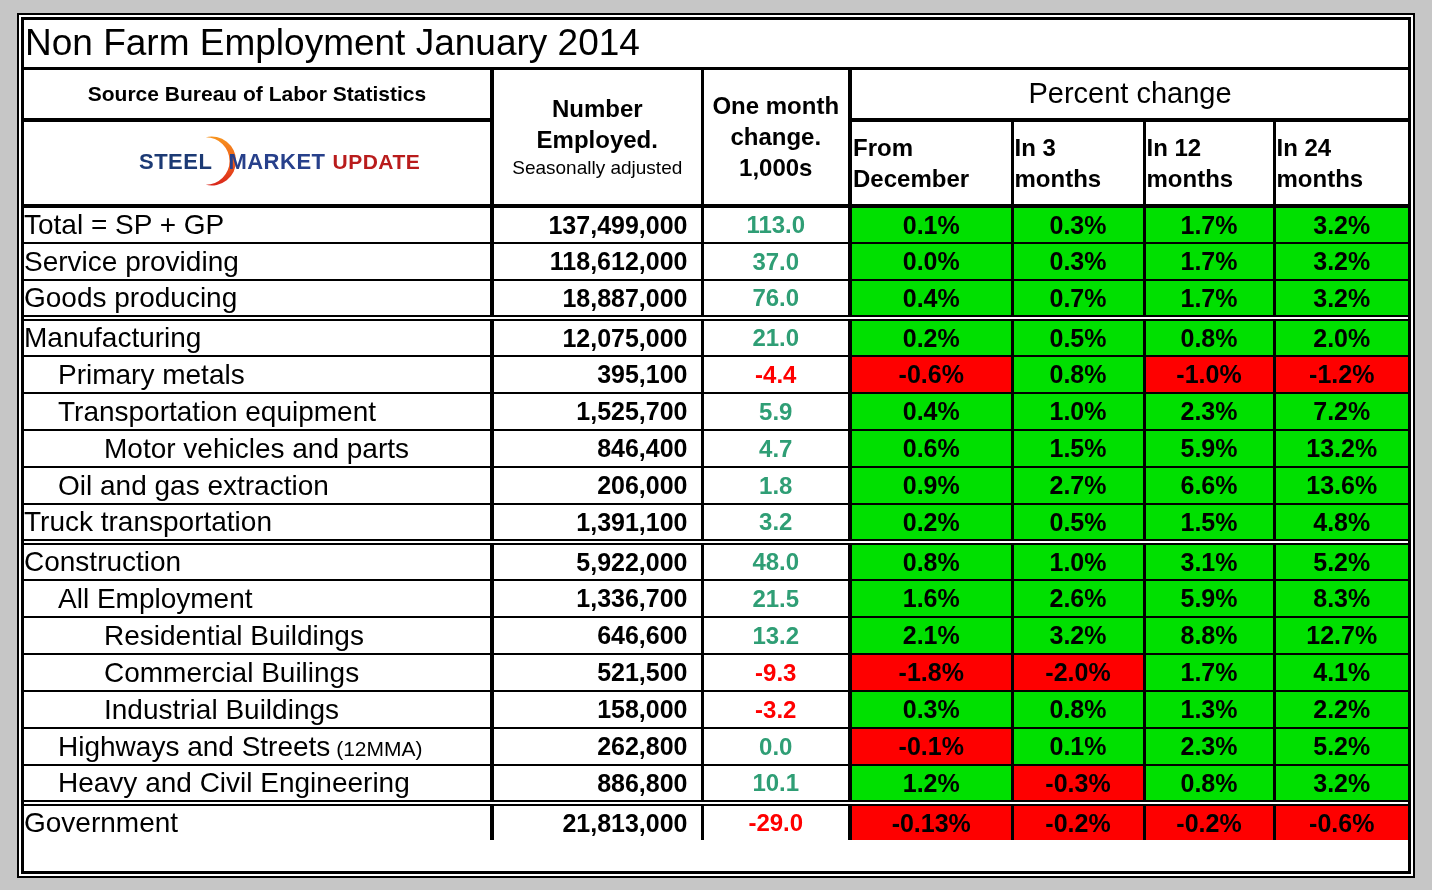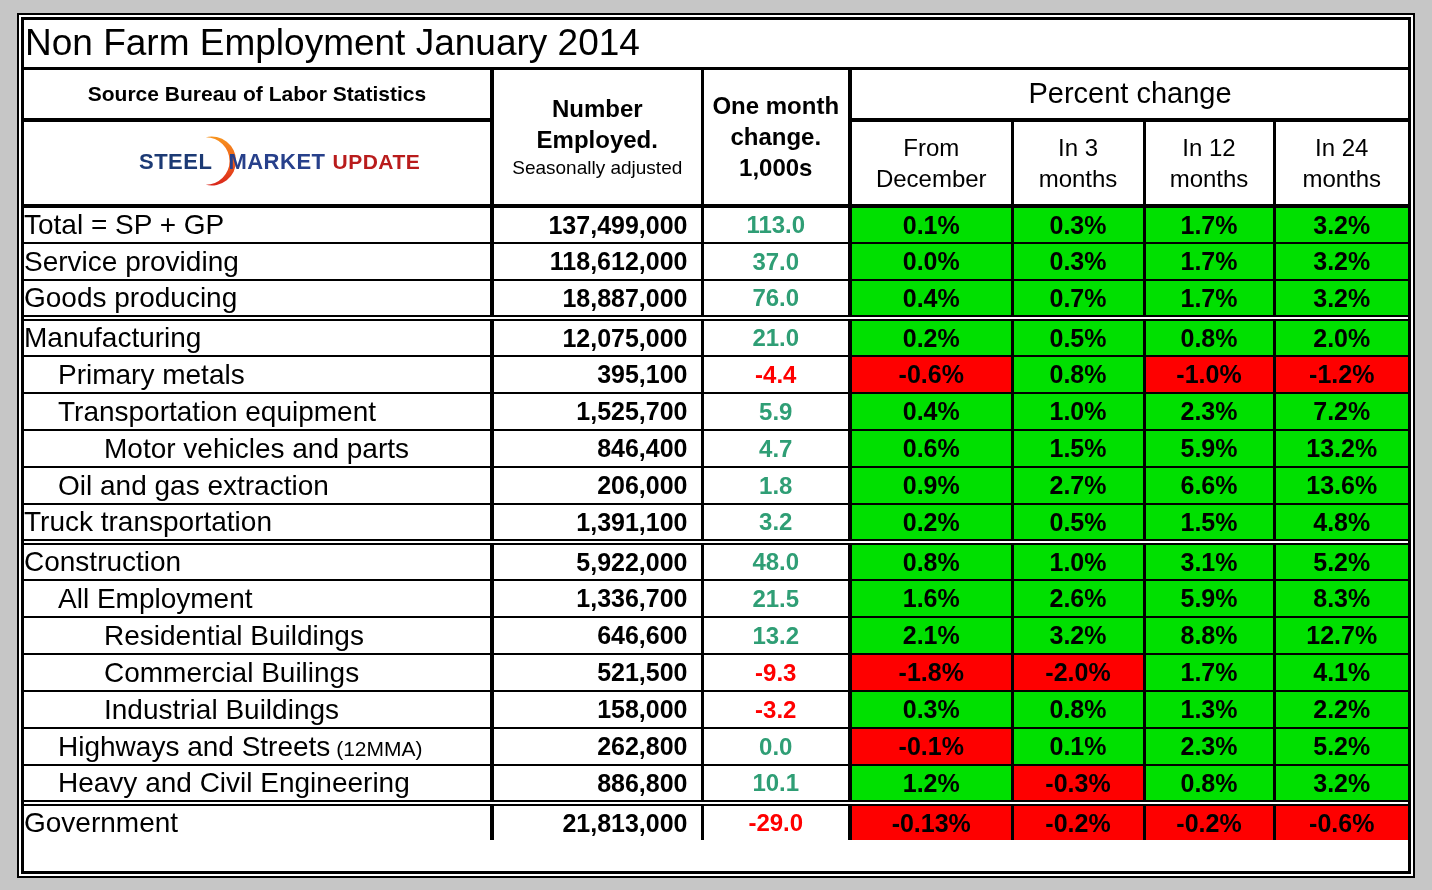--- a/index.html
+++ b/index.html
@@ -64,23 +64,23 @@
   }
   .head-bold-line { font-size: 24px; font-weight: bold; line-height: 31px; }
   .head-small-line { font-size: 19px; font-weight: 400; line-height: 26px; }
   td.pctgroup-cell {
     text-align: center;
     font-size: 29px;
     font-weight: 400;
     border-bottom: 4px solid #000;
   }
   td.pcthead-cell {
-    text-align: center;
+    text-align: left;
     font-size: 24px;
-    font-weight: normal;
+    font-weight: bold;
     line-height: 31px;
     border-right: 3px solid #000;
     border-bottom: 4px solid #000;
   }
   td.pcthead-cell.last, td.pct.last { border-right: none; }
 
   
   .logo {
     position: relative;
     display: inline-block;

